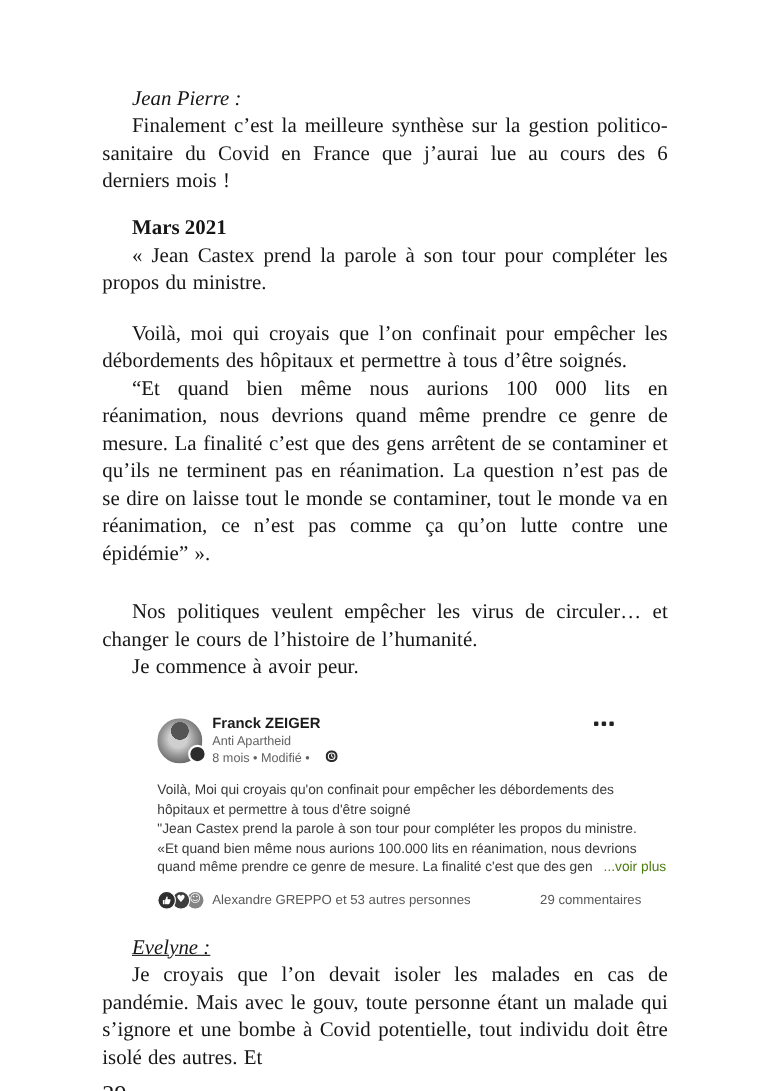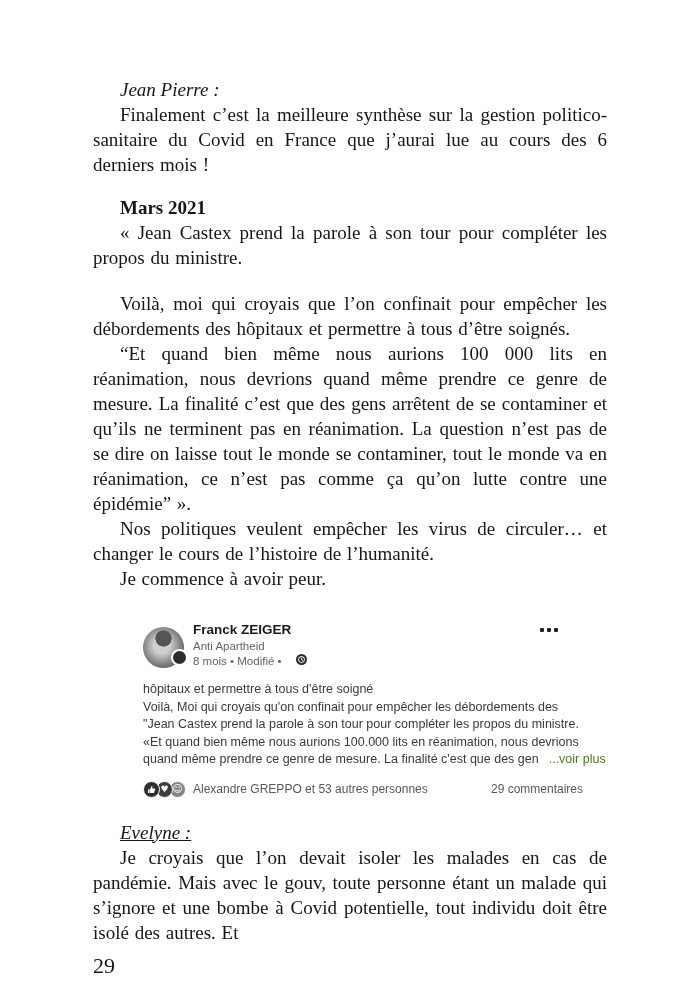--- a/index.html
+++ b/index.html
@@ -26,30 +26,30 @@
     text-indent:27px;
     word-spacing:1px;
   }
   .heading {
     font-size:19px; line-height:25px;
     font-weight:bold;
     text-indent:27px;
     margin-top:18px;
   }
   #p2 { margin-top:21px; }
-  #p5 { margin-top:0; }
+  #p5 { margin-top:28px; }
 
   
   .post {
     margin:30px 0 0 50px;
     width:440px;
     font-family:"Liberation Sans", sans-serif;
     color:#3a3a3a;
   }
-  .post-header { position:relative; display:flex; align-items:flex-end; }
+  .post-header { position:relative; display:flex; align-items:center; }
   .avatar {
     width:41px; height:41px; border-radius:50%;
     background:
       radial-gradient(circle at 50% 28%, #555 0 22%, transparent 23%),
       radial-gradient(circle at 46% 45%, #cfcfcf 0 26%, #9a9a9a 48%, #5d5d5d 78%, #3f3f3f 100%);
     flex:0 0 41px;
   }
   .avatar-badge {
     position:absolute; left:28px; top:28px;
     width:13px; height:13px; border-radius:50%;
@@ -136,22 +136,22 @@
           </div>
         </div>
         <div class="post-more">
           <span class="dot"></span>
             <span class="dot"></span>
             <span class="dot"></span>
         </div>
       </div>
 
       <div class="post-body">
+        <div class="bline">Voilà, Moi qui croyais qu'on confinait pour empêcher les débordements des</div>
         <div class="bline">hôpitaux et permettre à tous d'être soigné</div>
-        <div class="bline">Voilà, Moi qui croyais qu'on confinait pour empêcher les débordements des</div>
         <div class="bline">"Jean Castex prend la parole à son tour pour compléter les propos du ministre.</div>
         <div class="bline">«Et quand bien même nous aurions 100.000 lits en réanimation, nous devrions</div>
         <div class="bline"><span>quand même prendre ce genre de mesure. La finalité c'est que des gen</span><span class="see-more">...voir plus</span></div>
       </div>
 
       <div class="post-foot">
         <div class="reactions">
           <div class="reaction r-like">
             <svg width="9" height="9" viewBox="0 0 10 10">
               <path fill="#ffffff" d="M1.2 9 L1.2 4.6 L2.9 4.6 L2.9 9 Z M3.4 8.6 L3.4 4.9 L4.8 1.6 C5.1 0.9 6.1 1.1 6.1 1.9 L5.8 4 L8 4 C8.7 4 9.1 4.6 8.9 5.2 L7.9 8.2 C7.7 8.7 7.3 9 6.8 9 L3.9 9 Z"></path>

